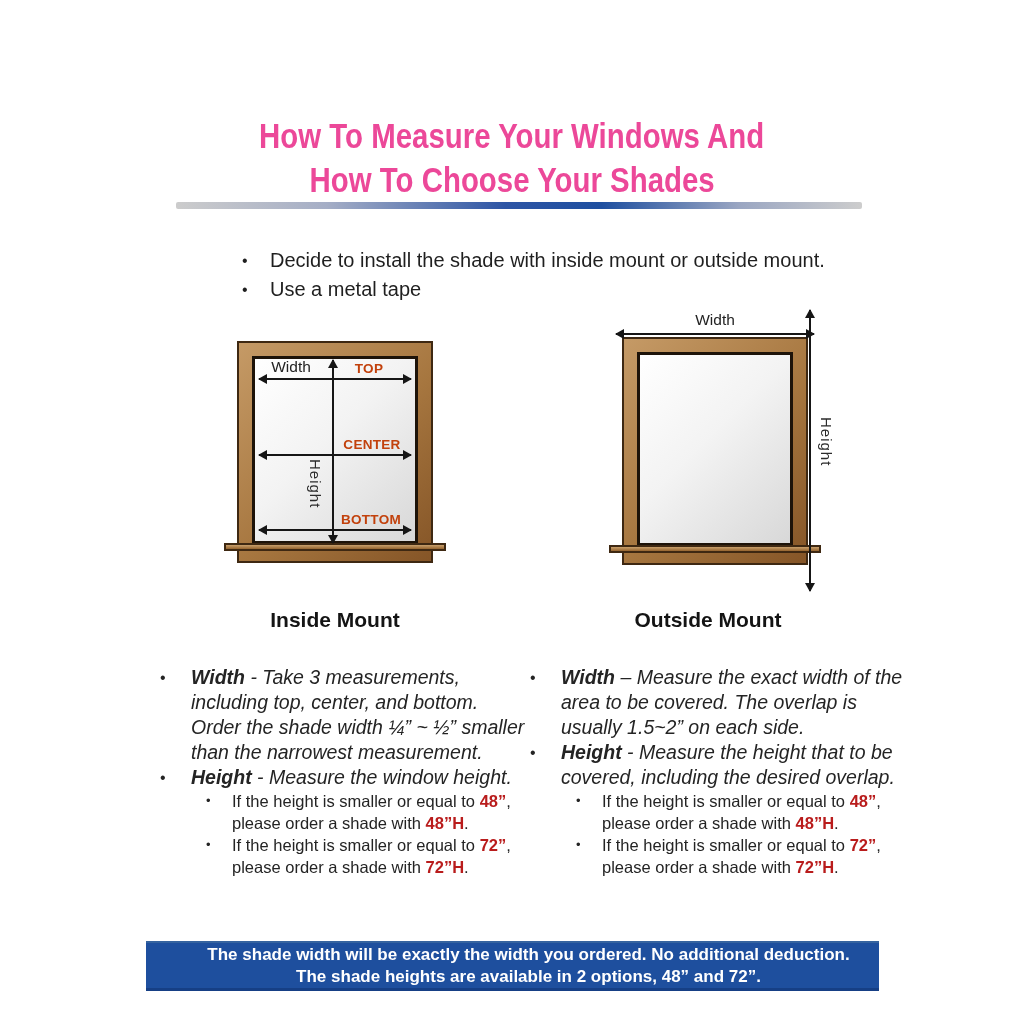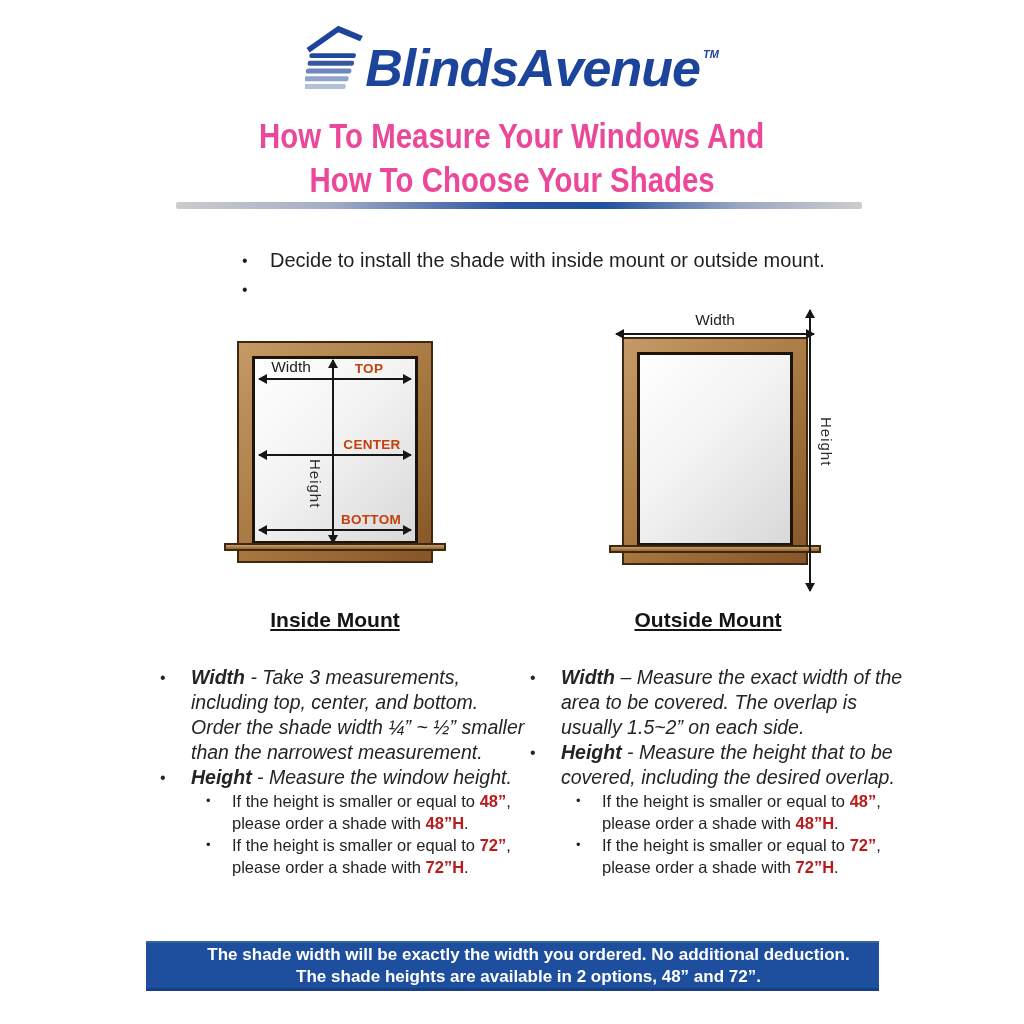--- a/index.html
+++ b/index.html
@@ -45,21 +45,21 @@
   .arrow-v { position:absolute; width:2px; background:#161616; }
   .arrow-v::before { content:""; position:absolute; top:-1px; left:-4px; width:0; height:0;
     border-style:solid; border-width:0 5px 9px 5px; border-color:transparent transparent #161616 transparent; }
   .arrow-v::after  { content:""; position:absolute; bottom:-1px; left:-4px; width:0; height:0;
     border-style:solid; border-width:9px 5px 0 5px; border-color:#161616 transparent transparent transparent; }
 
   .dlab   { position:absolute; font-size:15.5px; color:#232323; text-align:center; }
   .dlab-b { position:absolute; font-size:13.5px; font-weight:bold; color:#c2410c; text-align:center; letter-spacing:0.3px; }
   .vlab   { position:absolute; writing-mode:vertical-rl; font-size:15px; color:#2b2b2b; letter-spacing:1px; }
 
-  .caption { position:absolute; top:608px; font-size:21px; font-weight:bold; text-decoration:underline; text-align:center; color:#141414; }
+  .caption { position:absolute; top:608px; font-size:21px; font-weight:bold; text-align:center; color:#141414; }
   .caption-inside  { left:237px; width:196px; }
   .caption-outside { left:612px; width:192px; }
 
   
   .col { position:absolute; top:665px; font-size:19.5px; line-height:25px; color:#242424; }
   .col-left  { left:155px; width:372px; }
   .col-right { left:525px; width:388px; }
   .mb { display:flex; }
   .mb > .dot { flex:0 0 36px; padding-left:5px; font-size:16px; }
   .mb > .txt { flex:1;font-style:italic; }
@@ -73,47 +73,35 @@
   .footer { position:absolute; left:146px; top:941px; width:733px; height:50px; background:#1e4f9e;
             border-top:2px solid #35639f; border-bottom:3px solid #163f85;
             color:#ffffff; font-weight:bold; font-size:17px; line-height:21.5px;
             display:flex; flex-direction:column; justify-content:center; text-align:center;padding-left:32px; }
 </style>
 </head>
 <body>
 
 <div class="page">
 
-  <div class="logo">
-    <svg class="logo-icon" viewBox="0 0 60 68">
-      <g transform="skewX(-6)">
-        <polyline points="6,27 35,5 60,15" fill="none" stroke="#1c449b" stroke-width="6" stroke-linejoin="miter"></polyline>
-        <rect x="8" y="30" width="48" height="5" rx="2" fill="#1f4aa0"></rect>
-        <rect x="7" y="38" width="48" height="5" rx="2" fill="#35589f"></rect>
-        <rect x="6" y="46" width="47" height="5" rx="2" fill="#6d87bd"></rect>
-        <rect x="5" y="54" width="46" height="5" rx="2" fill="#8fa3cc"></rect>
-        <rect x="4" y="62" width="45" height="5" rx="2" fill="#b2c0da"></rect>
-      </g>
-    </svg>
-    <div class="logo-text"><span>BlindsAvenue</span><span class="logo-tm">TM</span></div>
-  </div>
 
   <div class="title">
     <span class="cond">How To Measure Your Windows And</span><br>
     <span class="cond">How To Choose Your Shades</span>
   </div>
   <div class="divider"></div>
 
   <div class="intro">
     <div class="intro-item">
       <span class="dot">•</span>
       <span class="txt">Decide to install the shade with inside mount or outside mount.</span>
     </div>
     <div class="intro-item">
       <span class="dot">•</span>
+      <span class="txt">Use a metal tape</span>
     </div>
   </div>
 
   <div class="win win-inside">
     <div class="frame"></div>
     <div class="glass"></div>
     <div class="sill"></div>
     <div class="arrow-h" style="top:37px;  left:22px; width:152px;"></div>
     <div class="arrow-h" style="top:113px; left:22px; width:152px;"></div>
     <div class="arrow-h" style="top:188px; left:22px; width:152px;"></div>

